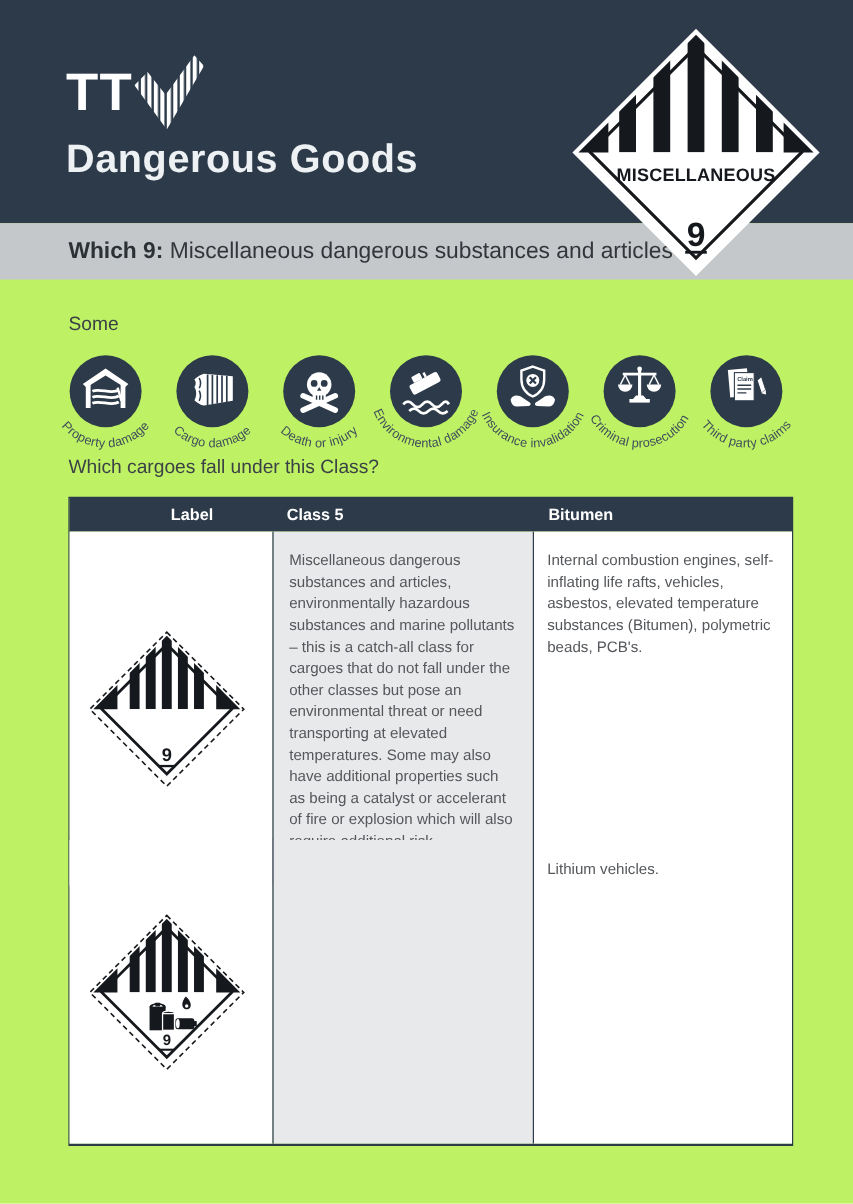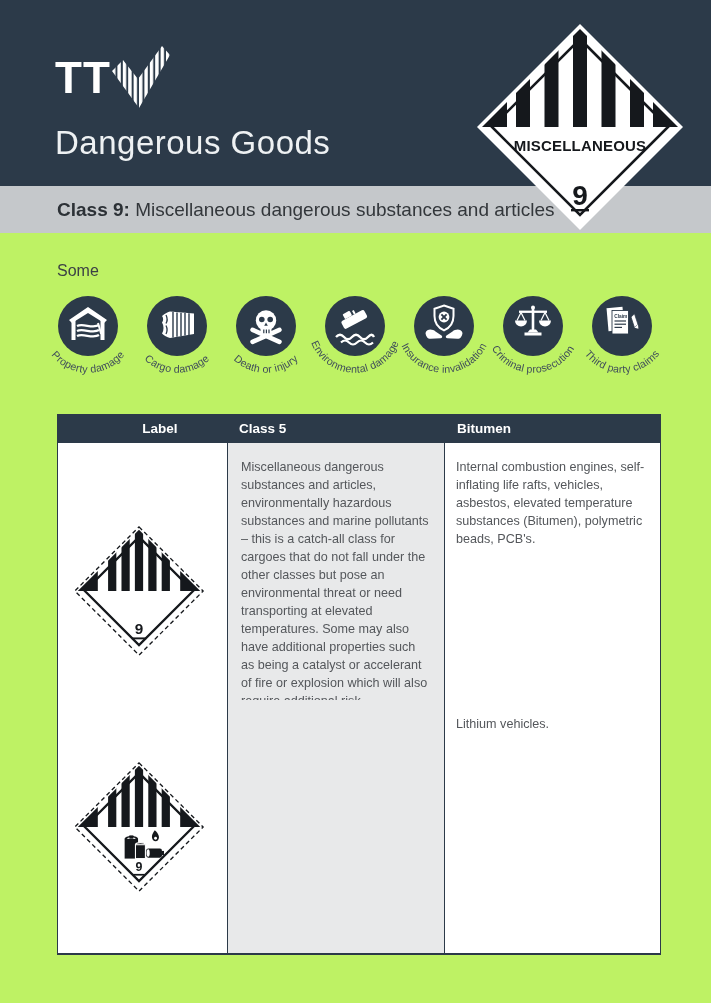--- a/index.html
+++ b/index.html
@@ -4,21 +4,21 @@
 <style>
   * { margin:0; padding:0; box-sizing:border-box; }
   html,body { width:711px; height:1003px; }
   body { font-family:"Liberation Sans", sans-serif; background:#ffffff; position:relative; overflow:hidden; }
   .page { position:absolute; inset:0; background:#bef264; }
 
   
   .header { position:absolute; left:0; top:0; width:711px; height:186px; background:#2c3a49; }
   .logo-tt { position:absolute; left:55px; top:56px; color:#ffffff; font-size:44px; font-weight:bold; letter-spacing:1px; line-height:1; }
   .logo-check { position:absolute; left:112px; top:46px; }
-  .header-title { position:absolute; left:55px; top:124px; color:#eef1f3; font-size:33px; font-weight:400; letter-spacing:.5px; }
+  .header-title { position:absolute; left:55px; top:113px; color:#eef1f3; font-size:33px; font-weight:700; letter-spacing:.5px; }
 
   
   .classbar { position:absolute; left:0; top:186px; width:711px; height:47px; background:#c5c8cb; }
   .classbar-text { position:absolute; left:57px; top:0; height:47px; line-height:47px; font-size:19px; color:#33373b; }
   .classbar-text b { font-weight:bold; color:#2c3136; }
 
   
   .hazard-diamond { position:absolute; left:473px; top:20px; width:214px; height:214px; z-index:5; }
 
   
@@ -57,21 +57,21 @@
           <rect x="0" y="0" width="3.4" height="64" fill="#ffffff"></rect>
         </pattern>
       </defs>
       <path d="M0,25 L11,14 L26,33 L50,0 L58,9 L27,62 Z" fill="url(#ttstripes)"></path>
     </svg>
     <div class="header-title">Dangerous Goods</div>
   </div>
 
   <div class="classbar">
     <div class="classbar-text">
-      <b>Class 9:</b><span> Miscellaneous dangerous substances and articles</span>
+      <b>Which 9:</b><span> Miscellaneous dangerous substances and articles</span>
     </div>
   </div>
 
   <svg class="hazard-diamond" viewBox="0 0 214 214">
     <defs>
       <clipPath id="topclipH">
           <polygon points="107,9 205,107 9,107"></polygon>
         </clipPath>
     </defs>
     <polygon points="107,4 210,107 107,210 4,107" fill="#ffffff"></polygon>
@@ -217,20 +217,21 @@
         <line x1="52.5" y1="29" x2="64" y2="29"></line>
         <line x1="52.5" y1="32.2" x2="64" y2="32.2"></line>
         <line x1="52.5" y1="35.4" x2="60" y2="35.4"></line>
       </g>
       <polygon points="69,25 72.5,21.8 76,32.5 72.5,35.8" fill="#fff" stroke="#2c3a49" stroke-width="0.8"></polygon>
       <polygon points="72.5,35.8 76,32.5 76.4,36.8" fill="#fff"></polygon>
     </g>
     <text class="risk-label-text"><textPath href="#arc6" startOffset="50%" text-anchor="middle">Third party claims</textPath></text>
   </svg>
 
+  <div class="cargo-heading">Which cargoes fall under this Class?</div>
 
   <div class="cargo-table">
     <div class="t-head">
       <div class="hc hc-label">Label</div>
       <div class="hc hc-class">Class 5</div>
       <div class="hc hc-examples">Bitumen</div>
     </div>
 
     <div class="t-row r1">
       <div class="cell cell-label">

